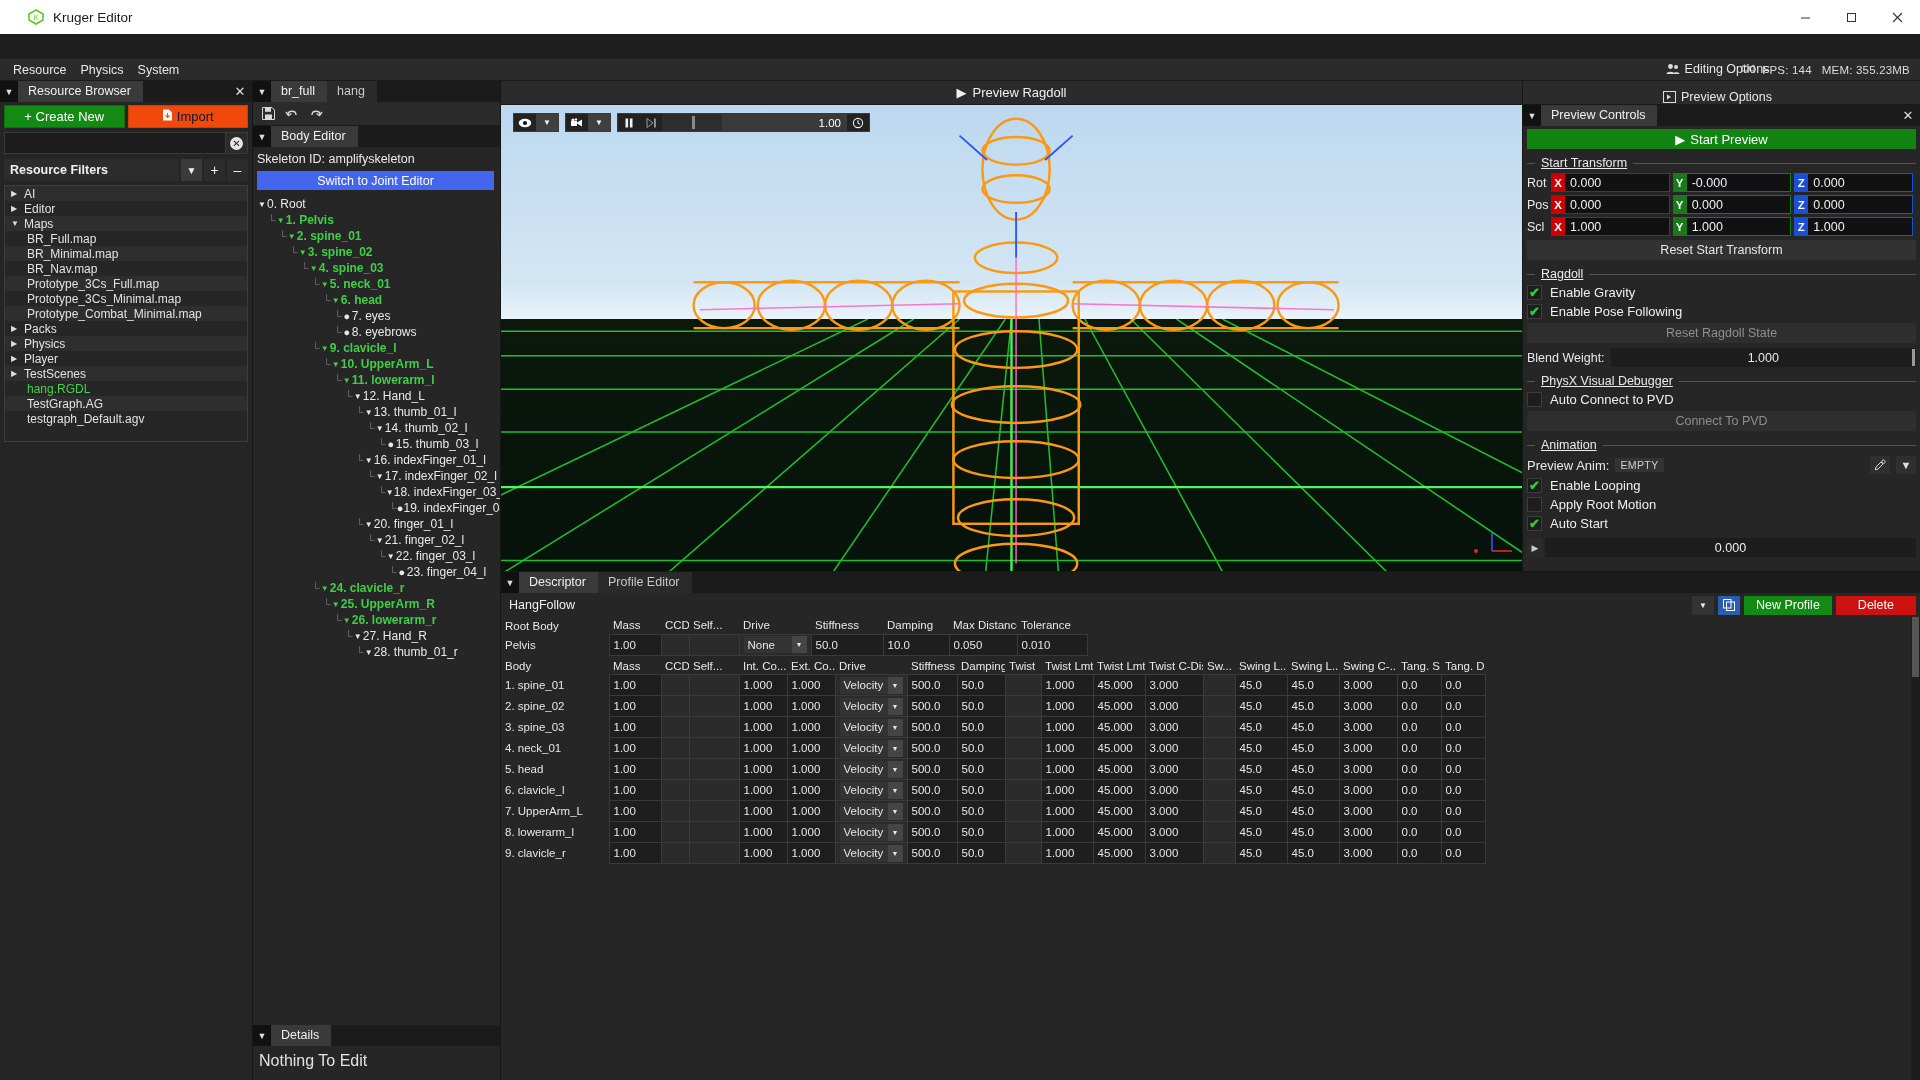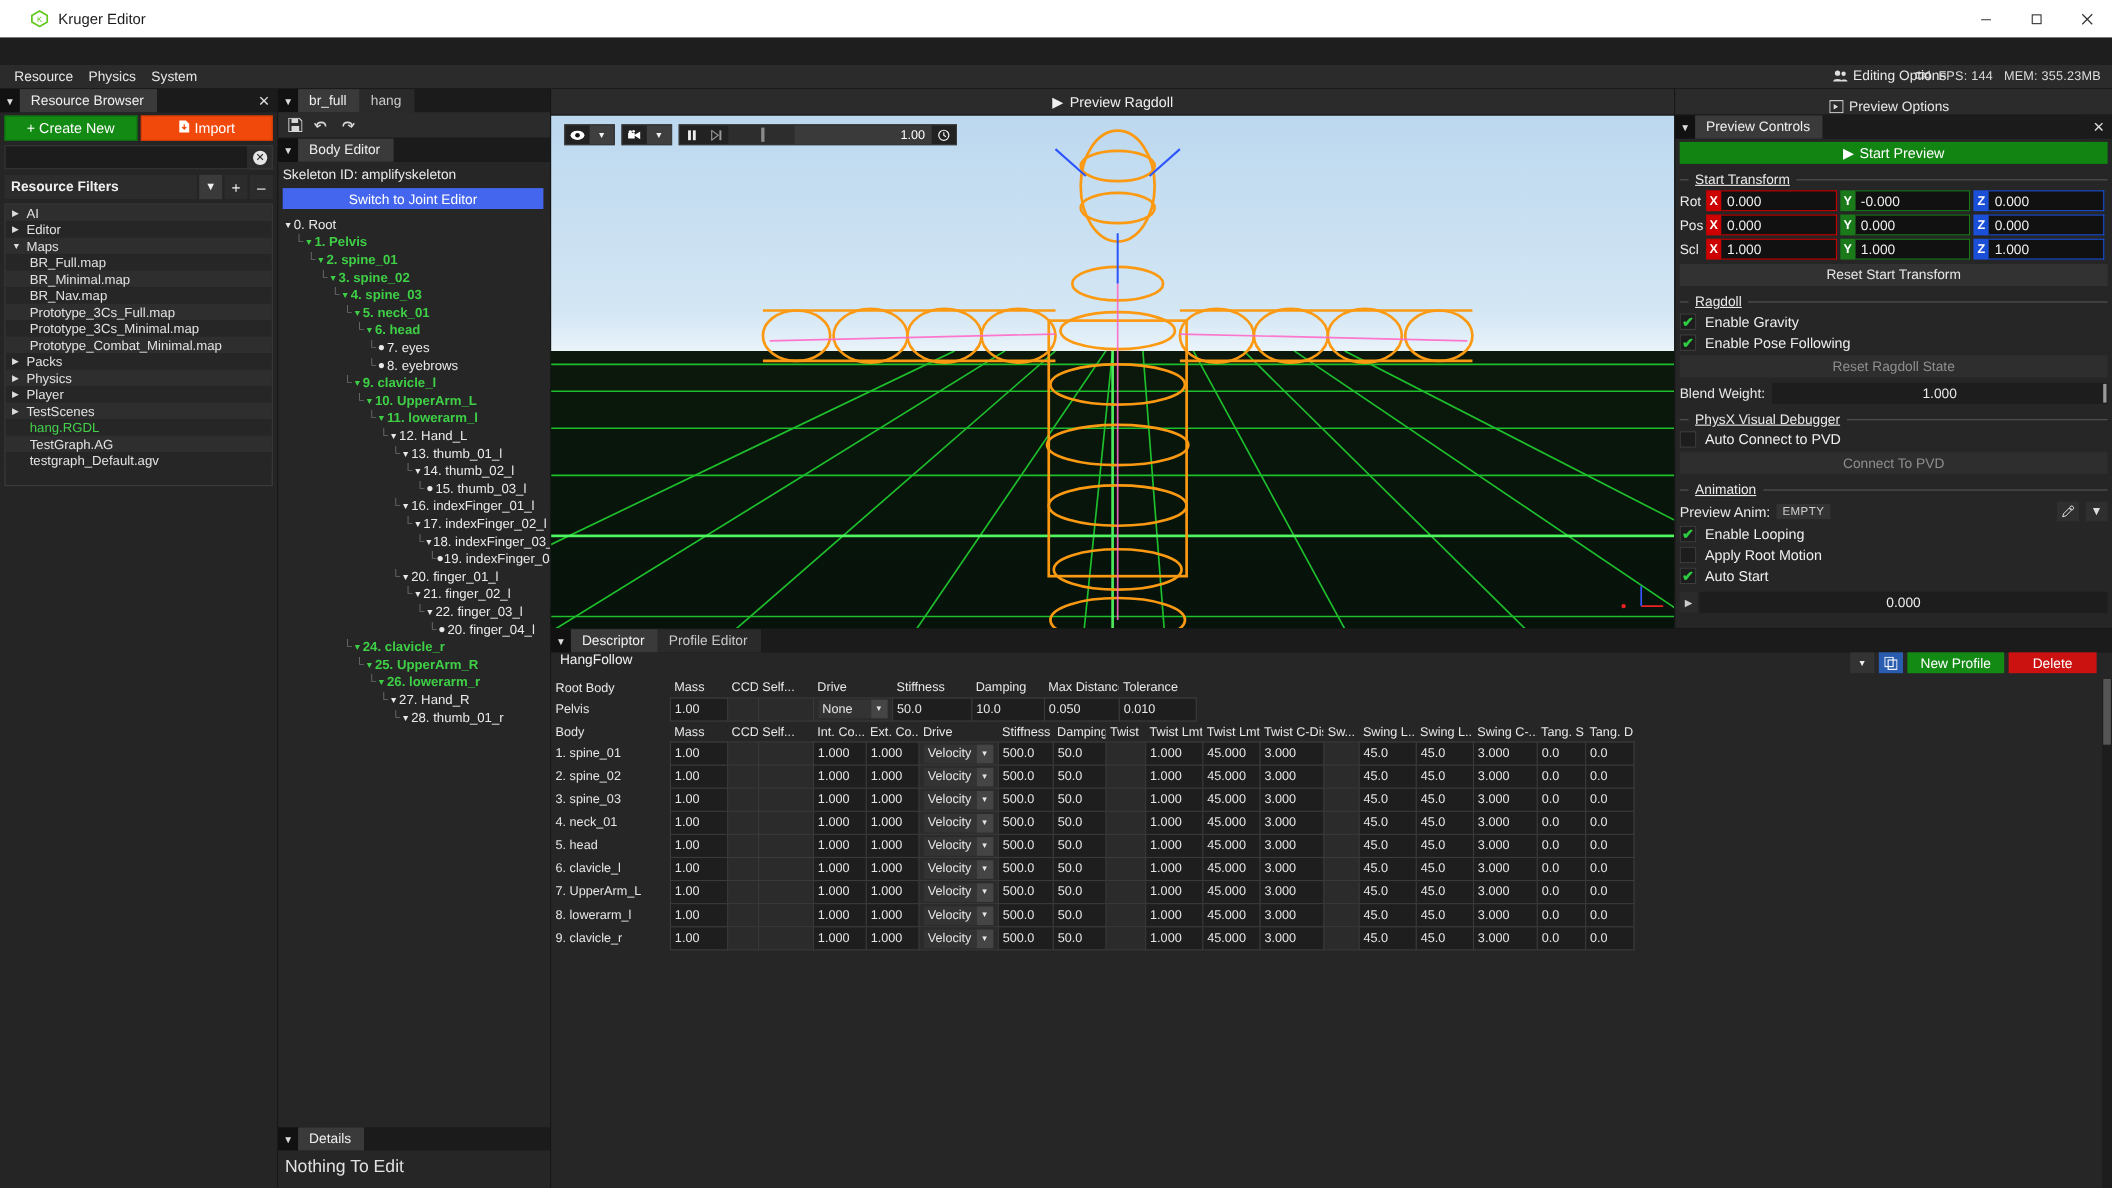--- a/index.html
+++ b/index.html
@@ -48,21 +48,21 @@
   .ph-rest { flex:1; background:#1b1b1b; height:21px; }
   .ph-x { width:24px; height:21px; display:flex; align-items:center; justify-content:center;
           color:#ddd; font-size:13px; }
 
   
   .leftcol { width:253px; flex:0 0 253px; background:#252525; display:flex; flex-direction:column;
              border-right:1px solid #161616; }
   .rb-buttons { display:flex; height:23px; margin:3px 4px 0 4px; gap:3px;}
   .btn-create { flex:1; background:#138a13; color:#fff; font-size:13px; display:flex;
                 align-items:center; justify-content:center; gap:3px; border:1px solid #0f6d0f;}
-  .btn-import { flex:1; background:#f1490b; color:#ffffff; font-size:13px; display:flex;
+  .btn-import { flex:1; background:#f1490b; color:#0f172a; font-size:13px; display:flex;
                 align-items:center; justify-content:center; gap:4px; border:1px solid #d03c05;}
   .search-row { height:22px; margin:4px 4px 0 4px; display:flex; }
   .search-box { flex:1; background:#1c1c1c; border:1px solid #3a3a3a; }
   .search-clear { width:22px; display:flex; align-items:center; justify-content:center;
                   background:#2b2b2b; border:1px solid #3a3a3a; border-left:none; }
   .circx { width:13px;height:13px;border-radius:50%;background:#e6e6e6;color:#222;
            font-size:10px;line-height:13px;text-align:center; }
   .filters-row { height:22px; margin:5px 4px 0 4px; display:flex; align-items:stretch; gap:2px;}
   .filters-label { flex:1; background:#2c2c2c; display:flex; align-items:center;
                    padding-left:6px; font-size:12.5px; font-weight:bold; color:#f0f0f0; }
@@ -157,21 +157,21 @@
               justify-content:center; font-size:11px; color:#ddd; }
   .slider-row { display:flex; align-items:center; margin-top:7px; gap:2px; }
   .slider-play { width:16px; height:19px; display:flex; align-items:center; justify-content:center;
                  font-size:9px; color:#ccc; background:#2b2b2b;}
   .slider-track { flex:1; height:19px; background:#1d1d1d; display:flex; align-items:center;
                   justify-content:center; font-size:12.5px; color:#efefef; }
 
   
   .bottom { height:315px; flex:0 0 315px; background:#262626; display:flex; flex-direction:column;
             border-top:1px solid #161616; }
-  .prof-toolbar { height:24px; display:flex; gap:4px; padding:0 14px 0 8px; }
+  .prof-toolbar { height:24px; display:flex; align-items:center; gap:4px; padding:0 4px 0 8px; }
   .prof-toolbar .name { flex:1; font-size:12.5px; color:#f0f0f0; }
   .pt-drop { width:22px;height:19px;background:#333;display:flex;align-items:center;
              justify-content:center;font-size:8px;color:#eee;}
   .pt-copy { width:22px;height:19px;background:#2a5db0;display:flex;align-items:center;
              justify-content:center;font-size:10px;color:#fff; }
   .btn-newprof { background:#138a13; color:#fff; height:19px; display:flex; align-items:center;
                  padding:0 12px; font-size:12.5px; }
   .btn-delete { background:#cc1111; color:#fff; height:19px; display:flex; align-items:center;
                 padding:0 22px; font-size:12.5px; }
   .subtabs { height:20px; display:flex; align-items:center; gap:10px; padding-left:8px;
@@ -492,21 +492,21 @@
               <span> 21. finger_02_l</span>
             </div>
             <div class="bone w" style="padding-left: 125px;">
               <span class="conn">└</span>
               <span class="glyph">▼</span>
               <span> 22. finger_03_l</span>
             </div>
             <div class="bone w" style="padding-left: 136px;">
               <span class="conn">└</span>
               <span class="dot">●</span>
-              <span> 20. finger_04_l</span>
+              <span> 23. finger_04_l</span>
             </div>
             <div class="bone g" style="padding-left: 59px;">
               <span class="conn">└</span>
               <span class="glyph">▼</span>
               <span> 24. clavicle_r</span>
             </div>
             <div class="bone g" style="padding-left: 70px;">
               <span class="conn">└</span>
               <span class="glyph">▼</span>
               <span> 25. UpperArm_R</span>

